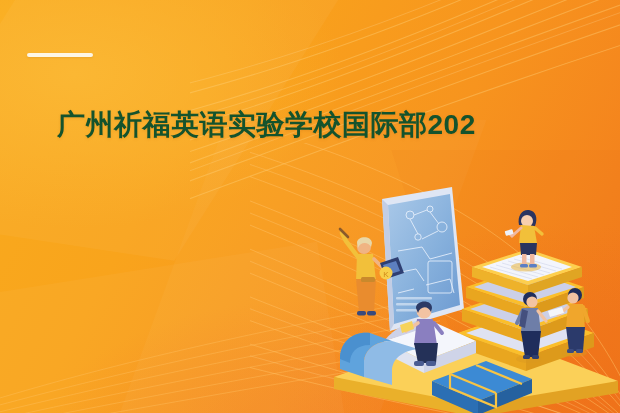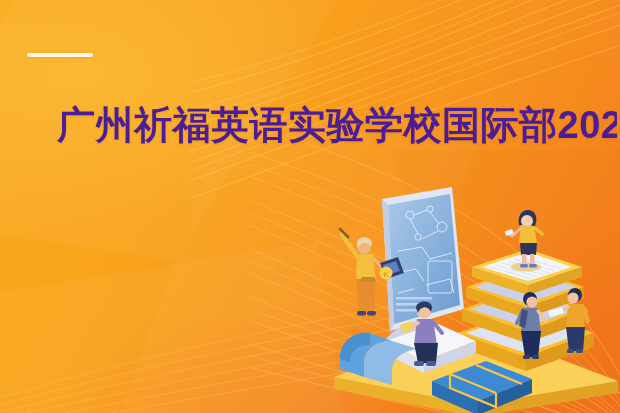--- a/index.html
+++ b/index.html
@@ -61,22 +61,22 @@
     border-radius: 2px;
     box-shadow: 0 1px 2px rgba(180,95,10,0.18);
   }
 
   
   .title {
     position: absolute;
     left: 57px;
     top: 103px;
     width: 560px;
-    color: #4c1d95;
-    font-size: 38px;
+    color: #14532d;
+    font-size: 28px;
     font-weight: 700;
     line-height: 44px;
     letter-spacing: 0.5px;
     white-space: nowrap;
     overflow: hidden;
     text-shadow: 0 1px 3px rgba(176,88,8,0.22);
   }
 
   
   .illus {

